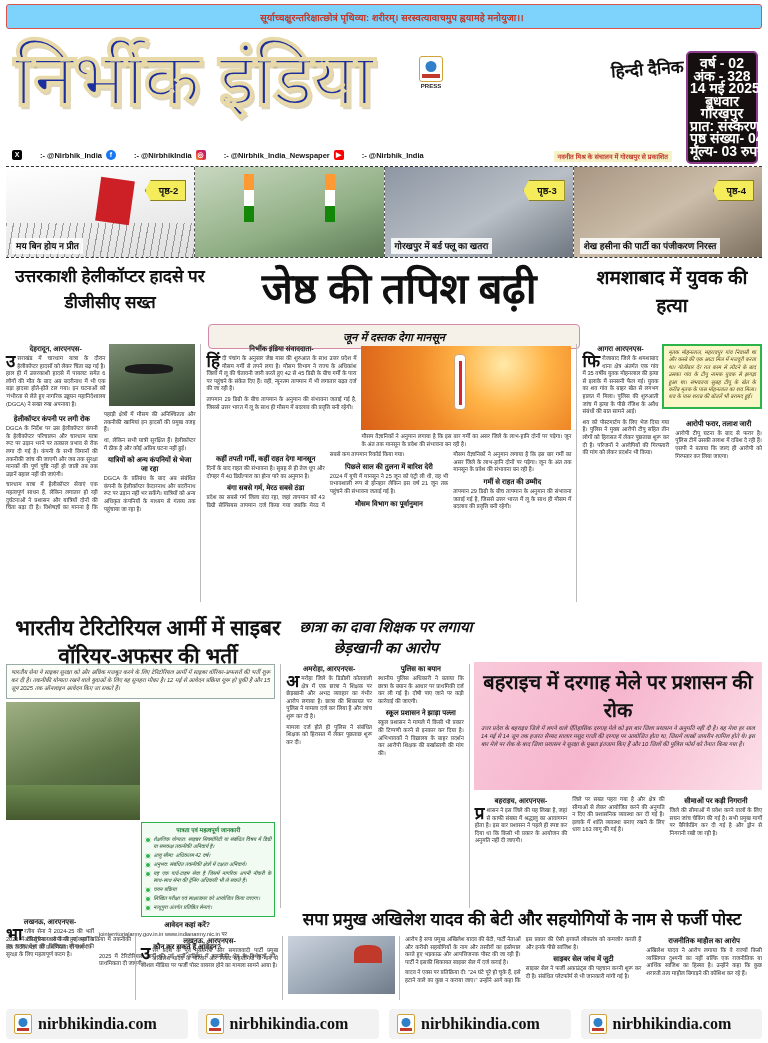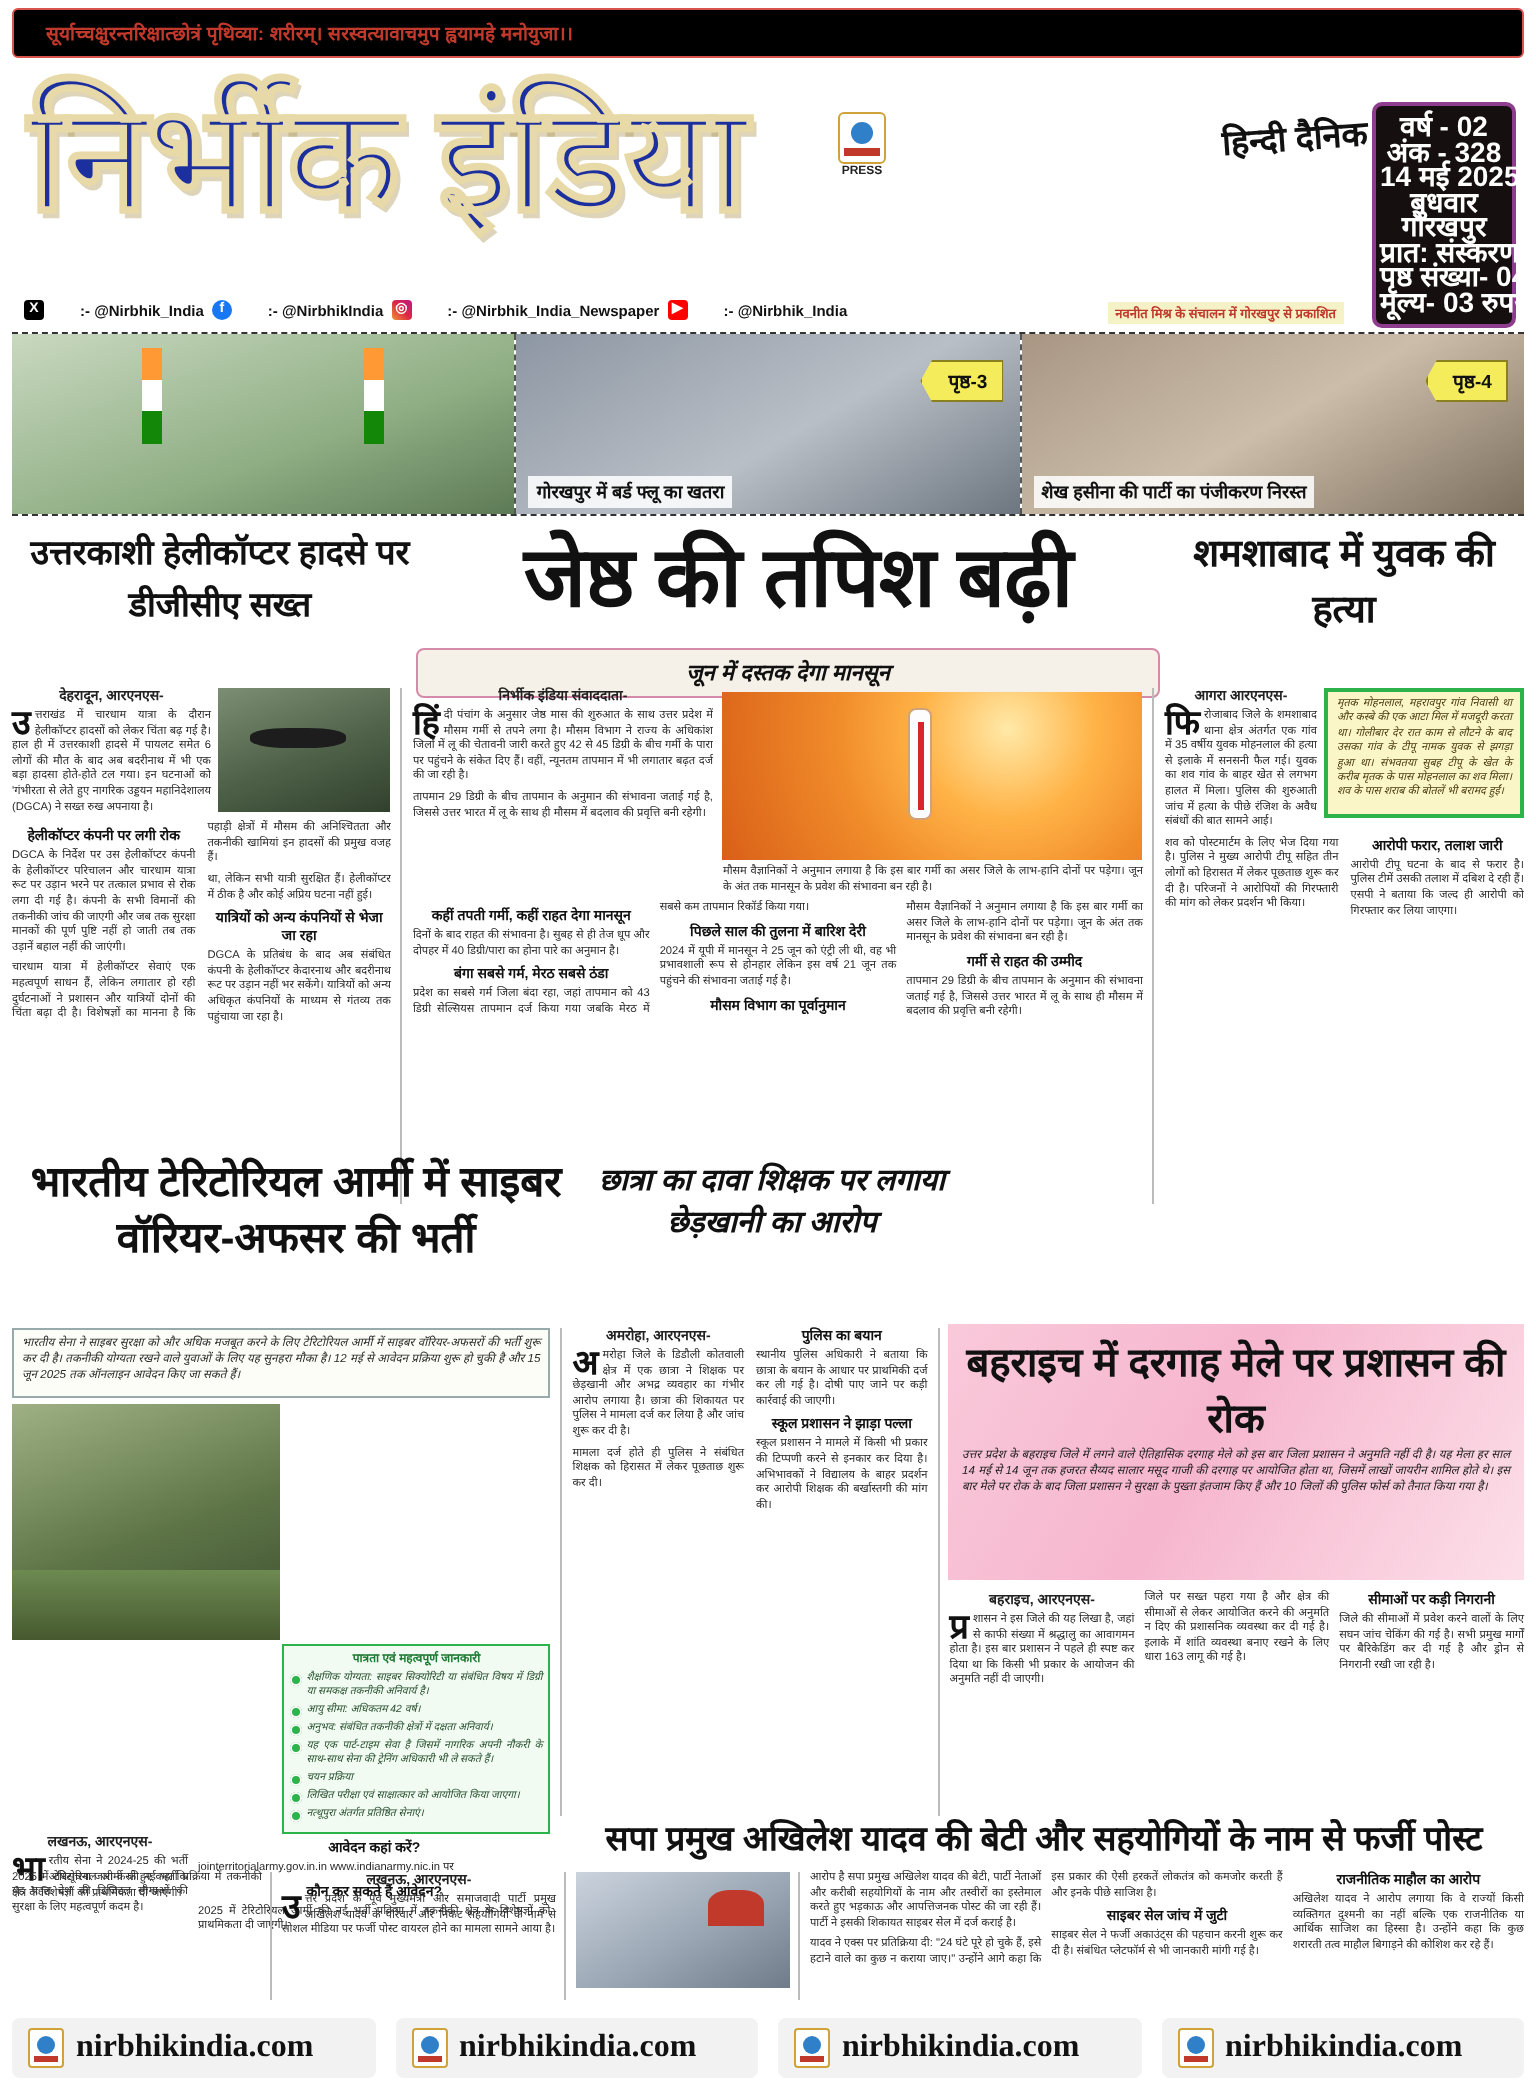--- a/index.html
+++ b/index.html
@@ -8,22 +8,23 @@
     background: #ffffff;
     font-family: "Liberation Sans", sans-serif;
     overflow: hidden;
     position: relative;
   }
   
   .shloka-bar {
     margin: 4px 6px 2px 6px;
     border: 1px solid #d9534f;
     border-radius: 3px;
+    text-align: center;
     padding: 2px 0 3px 16px;
-    background: #000000;
+    background: #7dd3fc;
   }
   .shloka-bar span {
     color: #c0392b;
     font-size: 9.5px;
     font-weight: bold;
     letter-spacing: .1px;
   }
   
   .masthead {
     position: relative;
@@ -251,21 +252,21 @@
   .twocol { column-count: 2; column-gap: 6px; }
   .threecol { column-count: 3; column-gap: 5px; }
   .greenbox {
     border: 2px solid #2cb34a;
     background: #fbf6c8;
     padding: 3px 4px;
     margin-bottom: 3px;
   }
   .greenbox .para { font-size: 5.4px; line-height: 7.4px; color: #4a3a10; font-style: italic; }
   
-  .hl-row2 { position: absolute; left: 6px; right: 6px; top: 578px; height: 58px; }
+  .hl-row2 { position: absolute; left: 6px; right: 6px; top: 614px; height: 58px; }
   .hl2-left {
     position: absolute; left: 4px; top: 0; width: 276px;
     font-size: 21px; font-weight: bold; color: #111; line-height: 28px; text-align: center;
   }
   .hl2-mid {
     position: absolute; left: 288px; top: 2px; width: 184px;
     font-size: 15px; font-weight: bold; font-style: italic; color: #111;
     line-height: 21px; text-align: center;
   }
   .pinkbox {
@@ -400,20 +401,27 @@
     <span class="handle">:- @Nirbhik_India_Newspaper</span>
   </div>
   <div class="social-item">
     <span class="sico yt">▶</span>
     <span class="handle">:- @Nirbhik_India</span>
   </div>
 </div>
 <div class="published-by">नवनीत मिश्र के संचालन में गोरखपुर से प्रकाशित</div>
 
 <div class="teasers">
+  <div class="teaser t1">
+    <div class="tphoto">
+      <div class="redflag"></div>
+    </div>
+    <div class="arrow">पृष्ठ-2</div>
+    <div class="tcaption">मय बिन होय न प्रीत</div>
+  </div>
   <div class="teaser t2">
     <div class="tphoto"></div>
   </div>
   <div class="teaser t3">
     <div class="tphoto"></div>
     <div class="arrow">पृष्ठ-3</div>
     <div class="tcaption">गोरखपुर में बर्ड फ्लू का खतरा</div>
   </div>
   <div class="teaser t4">
     <div class="tphoto"></div>

